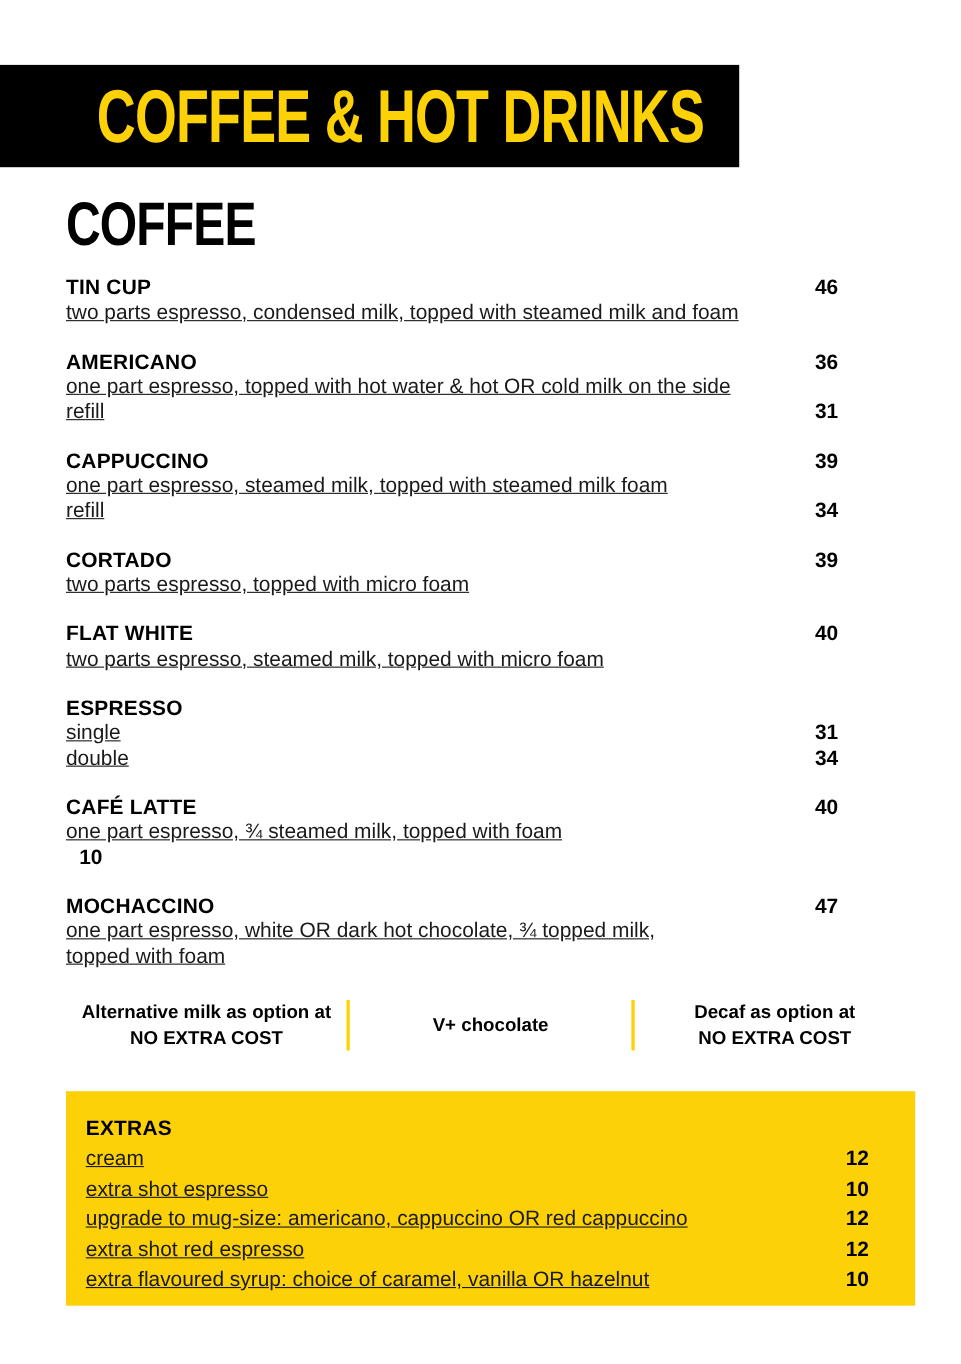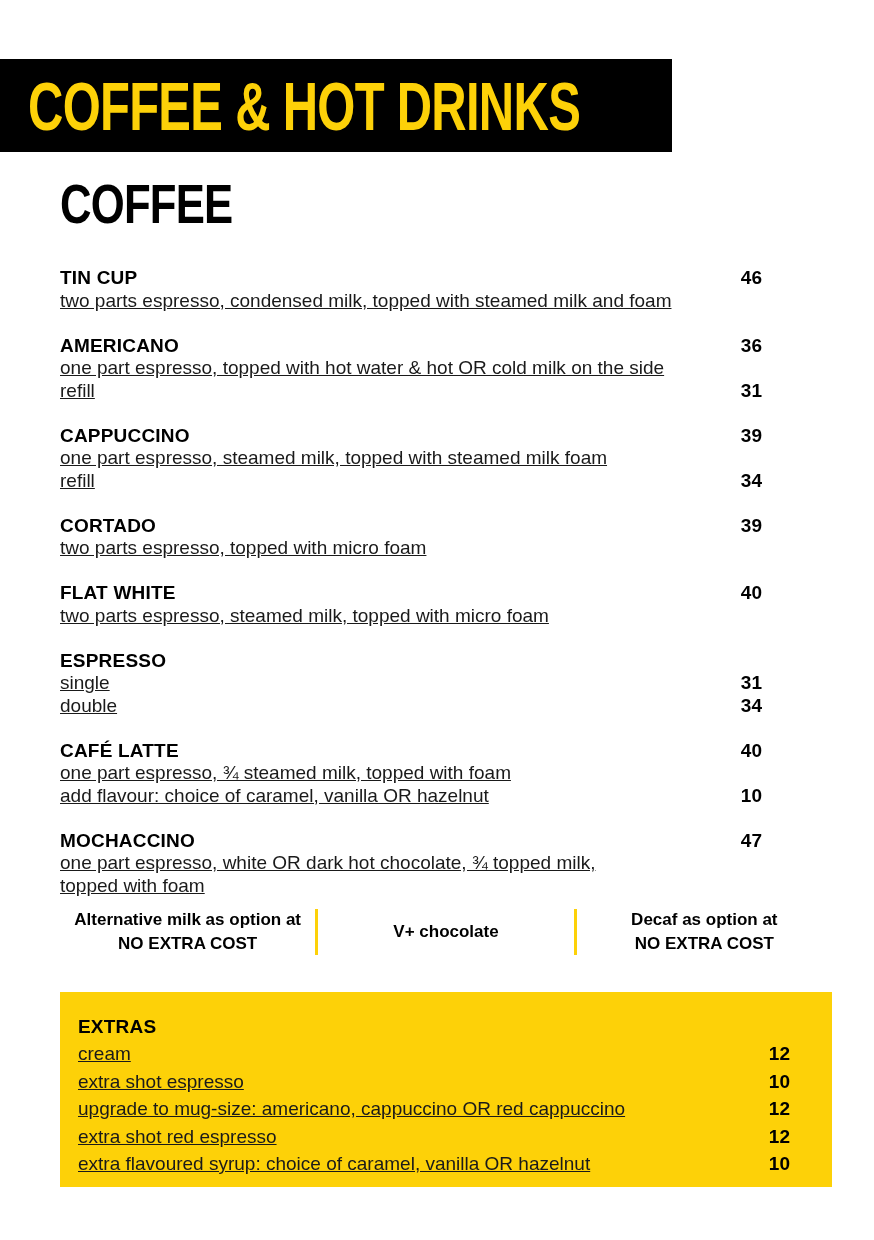--- a/index.html
+++ b/index.html
@@ -16,21 +16,21 @@
     font-family:"Liberation Sans",sans-serif;
     color:var(--text-body);
     overflow:hidden;
   }
   
   .band{
     position:absolute;top:59px;left:0;
     width:672px;height:93px;
     background:var(--band-black);
     display:flex;align-items:center;
-    padding-left:28px;box-sizing:border-box;
+    padding-left:88px;box-sizing:border-box;
   }
   .band-title{
     margin:0;
     color:var(--yellow);
     font-size:68px;font-weight:800;
     letter-spacing:-1px;line-height:1;
     white-space:nowrap;
     transform:scaleX(0.72);transform-origin:left center;
   }
   
@@ -41,21 +41,21 @@
     font-size:56px;font-weight:800;
     letter-spacing:-1px;line-height:1;
     white-space:nowrap;
     transform:scaleX(0.78);transform-origin:left top;
   }
   
   .menu{
     position:absolute;top:251px;left:60px;
     width:702px;
   }
-  .menu-item{margin-bottom:22.5px;margin-top:16px;}
+  .menu-item{margin-bottom:22.5px;}
   .row{
     display:flex;justify-content:space-between;align-items:baseline;
     line-height:22.5px;font-size:19px;
   }
   .item-name{
     font-weight:bold;color:var(--text-strong);letter-spacing:0.2px;
   }
   .item-desc{color:var(--text-body);text-decoration:underline;}
   .price{
     font-weight:bold;color:var(--text-strong);
@@ -177,21 +177,20 @@
       <div class="menu-item">
         <div class="row">
           <span class="item-name">CAFÉ LATTE</span>
           <span class="price">40</span>
         </div>
         <div class="row">
           <span class="item-desc">one part espresso, ¾ steamed milk, topped with foam</span>
           <span class="price"></span>
         </div>
         <div class="row">
-          <span class="item-desc">add flavour: choice of caramel, vanilla OR hazelnut</span>
           <span class="price">10</span>
         </div>
       </div>
       <div class="menu-item">
         <div class="row">
           <span class="item-name">MOCHACCINO</span>
           <span class="price">47</span>
         </div>
         <div class="row">
           <span class="item-desc">one part espresso, white OR dark hot chocolate, ¾ topped milk,</span>

